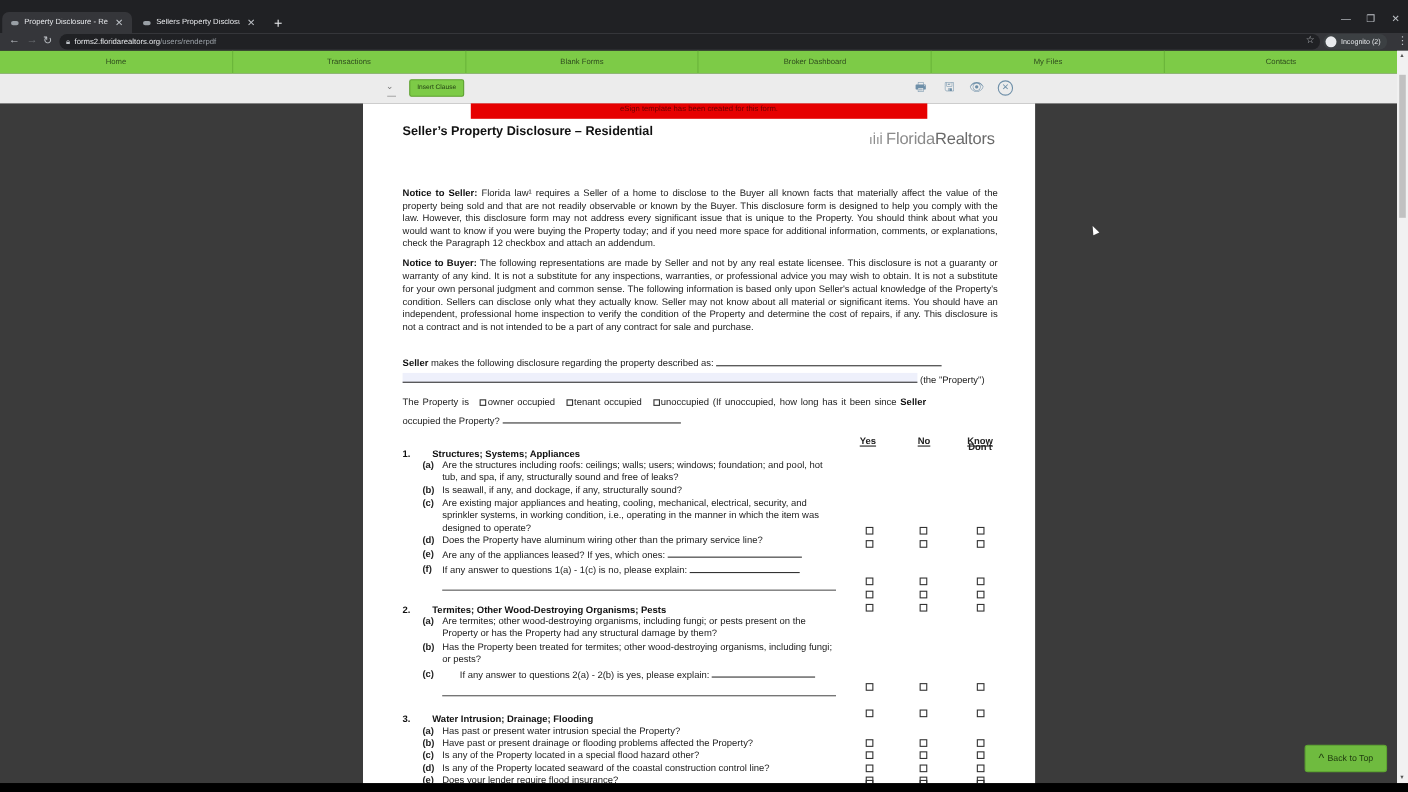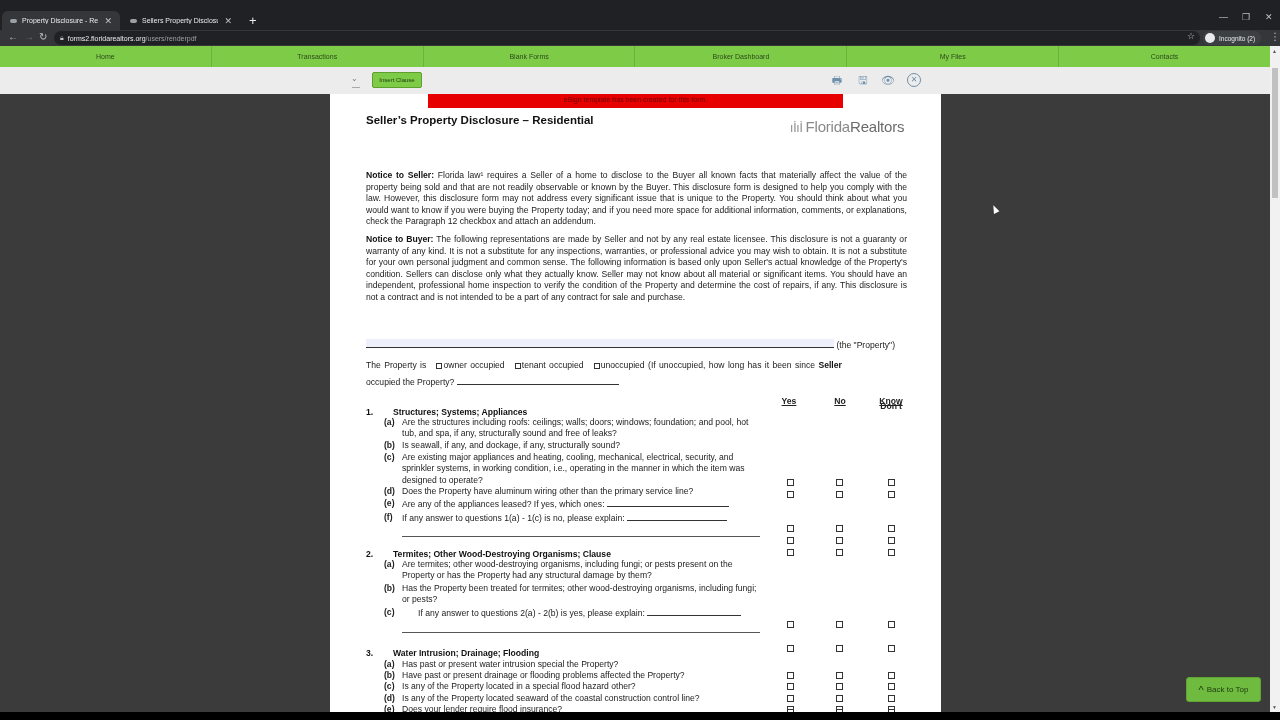--- a/index.html
+++ b/index.html
@@ -123,20 +123,24 @@
 
 
     <div class="para" style="top:76px;">
       <b>Notice to Seller:</b><span> Florida law¹ requires a Seller of a home to disclose to the Buyer all known facts that materially affect the value of the property being sold and that are not readily observable or known by the Buyer. This disclosure form is designed to help you comply with the law. However, this disclosure form may not address every significant issue that is unique to the Property. You should think about what you would want to know if you were buying the Property today; and if you need more space for additional information, comments, or explanations, check the Paragraph 12 checkbox and attach an addendum.</span>
     </div>
 
     <div class="para" style="top:140px;">
       <b>Notice to Buyer:</b><span> The following representations are made by Seller and not by any real estate licensee. This disclosure is not a guaranty or warranty of any kind. It is not a substitute for any inspections, warranties, or professional advice you may wish to obtain. It is not a substitute for your own personal judgment and common sense. The following information is based only upon Seller's actual knowledge of the Property's condition. Sellers can disclose only what they actually know. Seller may not know about all material or significant items. You should have an independent, professional home inspection to verify the condition of the Property and determine the cost of repairs, if any. This disclosure is not a contract and is not intended to be a part of any contract for sale and purchase.</span>
     </div>
 
+    <div class="para" style="top:230px;">
+      <b>Seller</b><span> makes the following disclosure regarding the property described as:</span>
+      <span class="line" style="width:205px;"></span>
+    </div>
     <div class="para" style="top:245px;">
       <span class="line" style="width:468px;background:#eef0fb;"></span>
       <span>(the "Property")</span>
     </div>
 
     <div class="para" style="top:266px;word-spacing:1px;">
       <span>The Property is</span>&nbsp;&nbsp;
       <span class="cb"></span><span>owner occupied</span>&nbsp;&nbsp;
       <span class="cb"></span><span>tenant occupied</span>&nbsp;&nbsp;
       <span class="cb"></span><span>unoccupied (If unoccupied, how long has it been since</span>
@@ -150,40 +154,40 @@
     <div class="hdr" style="left:447px;top:302px;width:24px;text-decoration:underline;">Yes</div>
     <div class="hdr" style="left:500px;top:302px;width:20px;">No</div>
     <div class="hdr" style="left:544px;top:307px;width:34px;text-decoration:none;">Don't</div>
     <div class="hdr" style="left:544px;top:302px;width:34px;">Know</div>
 
     <div class="sec-title" style="left:36px;top:313px;">1.</div>
     <div class="sec-title" style="left:63px;top:313px;">Structures; Systems; Appliances</div>
 
     <div class="q" style="top:323px;">
         <span class="lt">(a)</span>
-        <span class="tx">Are the structures including roofs: ceilings; walls; doors; windows; foundation; and pool, hot tub, and spa, if any, structurally sound and free of leaks?</span>
+        <span class="tx">Are the structures including roofs: ceilings; walls; users; windows; foundation; and pool, hot tub, and spa, if any, structurally sound and free of leaks?</span>
       </div>
     <div class="q" style="top:346px;">
         <span class="lt">(b)</span>
         <span class="tx">Is seawall, if any, and dockage, if any, structurally sound?</span>
       </div>
     <div class="q" style="top:358px;">
         <span class="lt">(c)</span>
         <span class="tx">Are existing major appliances and heating, cooling, mechanical, electrical, security, and sprinkler systems, in working condition, i.e., operating in the manner in which the item was designed to operate?</span>
       </div>
     <div class="q" style="top:392px;">
         <span class="lt">(d)</span>
         <span class="tx">Does the Property have aluminum wiring other than the primary service line?</span>
       </div>
     <div class="q" style="top:404px;"><span class="lt">(e)</span><span class="tx" style="display:inline;margin-left:18px;">Are any of the appliances leased? If yes, which ones:</span> <span class="line" style="width:122px;"></span></div>
     <div class="q" style="top:418px;"><span class="lt">(f)</span><span class="tx" style="display:inline;margin-left:18px;">If any answer to questions 1(a) - 1(c) is no, please explain:</span> <span class="line" style="width:100px;"></span></div>
     <div style="position:absolute;left:72px;top:442px;width:358px;border-bottom:1px solid #555;"></div>
 
     <div class="sec-title" style="left:36px;top:455px;">2.</div>
-    <div class="sec-title" style="left:63px;top:455px;">Termites; Other Wood-Destroying Organisms; Clause</div>
+    <div class="sec-title" style="left:63px;top:455px;">Termites; Other Wood-Destroying Organisms; Pests</div>
     <div class="q" style="top:465px;">
         <span class="lt">(a)</span>
         <span class="tx">Are termites; other wood-destroying organisms, including fungi; or pests present on the Property or has the Property had any structural damage by them?</span>
       </div>
     <div class="q" style="top:489px;">
         <span class="lt">(b)</span>
         <span class="tx">Has the Property been treated for termites; other wood-destroying organisms, including fungi; or pests?</span>
       </div>
     <div class="q" style="top:513px;"><span class="lt">(c)</span><span class="tx" style="display:inline;margin-left:34px;">If any answer to questions 2(a) - 2(b) is yes, please explain:</span> <span class="line" style="width:94px;"></span></div>
     <div style="position:absolute;left:72px;top:538px;width:358px;border-bottom:1px solid #555;"></div>

